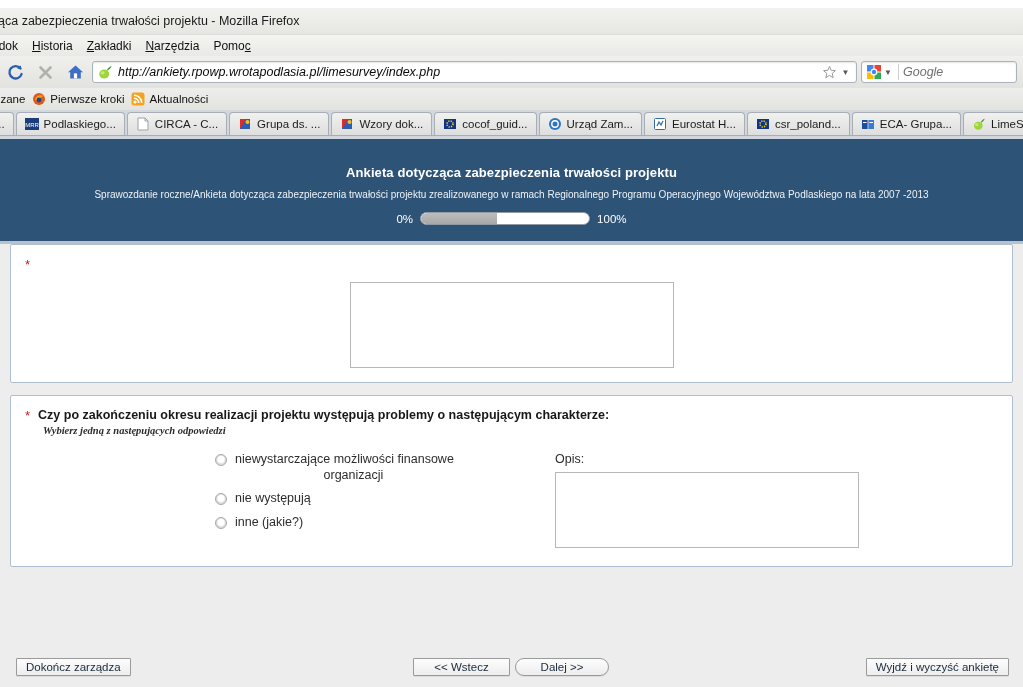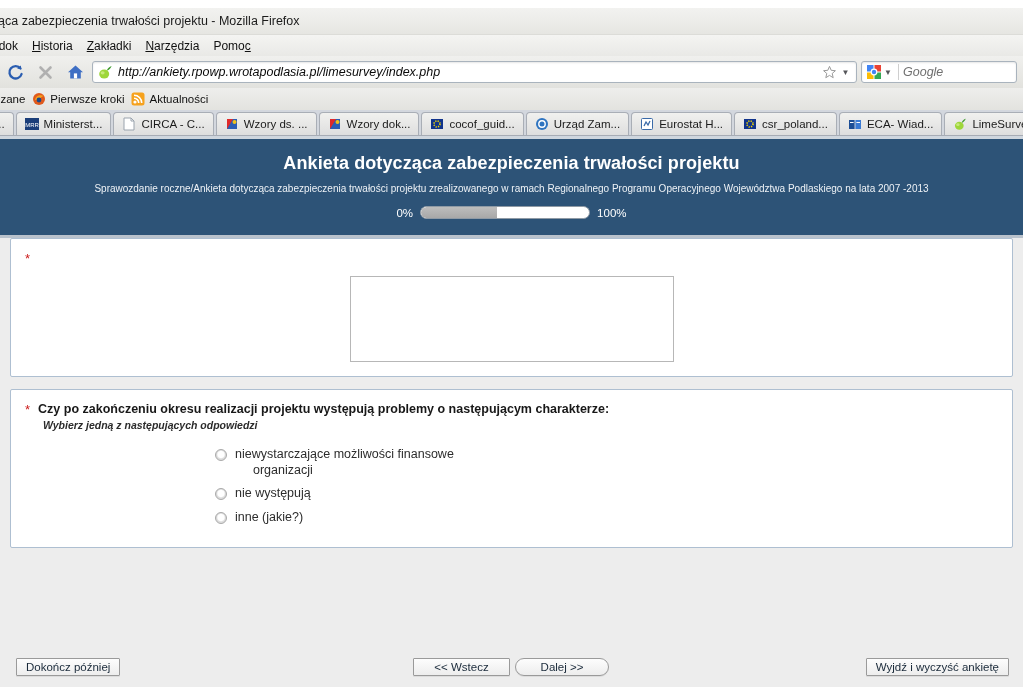--- a/index.html
+++ b/index.html
@@ -142,23 +142,23 @@
 
   .survey-header {
     background: #2d5377;
     color: #ffffff;
     padding: 14px 10px 16px 10px;
     border-top: 3px solid #cfd6de;
     border-bottom: 3px solid #b9c2cc;
     text-align: center;
   }
   .survey-title {
-    font-size: 18px;
+    font-size: 13px;
     font-weight: bold;
-    margin: 0 0 9px 0;
+    margin: 12px 0 9px 0;
     letter-spacing: .1px;
   }
   .survey-desc {
     font-size: 10px;
     margin: 0 0 12px 0;
     color: #eef2f6;
     white-space: nowrap;
   }
   .progress-wrap {
     display: flex; align-items: center; justify-content: center; gap: 7px;
@@ -199,20 +199,21 @@
     font-weight: bold;
     color: #181818;
     line-height: 1.25;
   }
   .qhelp {
     font-size: 10.5px;
     font-style: italic;
     font-weight: bold;
     color: #2b2b2b;
     margin: 1px 0 0 18px;
+    font-family: Liberation Serif, serif;
   }
 
   .answer-center { display: flex; justify-content: center; padding-top: 10px; }
   textarea.ta {
     border: 1px solid #b7b7b7;
     background: #ffffff;
     resize: none;
     font-family: "Liberation Sans", sans-serif;
     font-size: 12px;
     padding: 3px;
@@ -222,21 +223,21 @@
   .ta-opis { width: 304px; height: 76px; }
 
   .q2-body { display: flex; padding-top: 16px; }
   .radios { width: 310px; margin-left: 190px; }
   .radio-row {
     display: flex; align-items: flex-start; gap: 8px;
     margin-bottom: 8px;
     font-size: 12.5px; color: #2c2c2c;
     line-height: 1.25;
   }
-  .radio-row .lbl { padding-top: 0px; }
+  .radio-row .lbl { padding-top: 0px; text-align: center; }
   .radio-row .lbl .ind { display: block; padding-left: 18px; }
   .radio-dot {
     width: 12px; height: 12px;
     border-radius: 50%;
     border: 1px solid #a9a9a9;
     background: radial-gradient(circle at 50% 45%, #ffffff 0%, #ffffff 42%, #d9d9d9 60%, #efefef 100%);
     flex: none;
     margin-top: 2px;
   }
   .opis-col { margin-left: 30px; }
@@ -354,36 +355,36 @@
 
   <div class="tabstrip">
     <div class="tab first">
       <span>...</span>
     </div>
     <div class="tab">
       <svg class="tfav" viewBox="0 0 14 14">
         <rect x="0" y="1" width="14" height="12" fill="#1b3e7a"></rect>
         <text x="7" y="9.5" font-size="6" fill="#ffffff" text-anchor="middle" font-family="Liberation Sans">MRR</text>
       </svg>
-      <span>Ministerst...</span>
+      <span>Podlaskiego...</span>
     </div>
     <div class="tab">
       <svg class="tfav" viewBox="0 0 14 14">
         <path d="M2 1 H9 L12 4 V13 H2 Z" fill="#ffffff" stroke="#9aa3ad" stroke-width="1"></path>
         <path d="M9 1 V4 H12" fill="none" stroke="#9aa3ad" stroke-width="1"></path>
       </svg>
       <span>CIRCA - C...</span>
     </div>
     <div class="tab">
       <svg class="tfav" viewBox="0 0 14 14">
         <path d="M2 2 H12 V12 H2 Z" fill="#2b5db5"></path>
         <path d="M2 2 H8 L2 12 Z" fill="#e02a2a"></path>
         <circle cx="9.5" cy="5" r="2" fill="#f2c21a"></circle>
       </svg>
-      <span>Wzory ds. ...</span>
+      <span>Grupa ds. ...</span>
     </div>
     <div class="tab">
       <svg class="tfav" viewBox="0 0 14 14">
         <path d="M2 2 H12 V12 H2 Z" fill="#2b5db5"></path>
         <path d="M2 2 H8 L2 12 Z" fill="#e02a2a"></path>
         <circle cx="9.5" cy="5" r="2" fill="#f2c21a"></circle>
       </svg>
       <span>Wzory dok...</span>
     </div>
     <div class="tab">
@@ -414,21 +415,21 @@
       </svg>
       <span>csr_poland...</span>
     </div>
     <div class="tab">
       <svg class="tfav" viewBox="0 0 14 14">
         <rect x="1" y="3" width="5.6" height="9" fill="#1d4e96"></rect>
         <rect x="7.4" y="3" width="5.6" height="9" fill="#3a7ad4"></rect>
         <rect x="2" y="5" width="3.6" height="1" fill="#ffffff"></rect>
         <rect x="8.4" y="5" width="3.6" height="1" fill="#ffffff"></rect>
       </svg>
-      <span>ECA- Wiad...</span>
+      <span>ECA- Grupa...</span>
     </div>
     <div class="tab">
       <svg class="tfav" viewBox="0 0 16 16">
         <ellipse cx="7.2" cy="10" rx="5" ry="4.6" fill="#9ed63a"></ellipse>
         <ellipse cx="5.6" cy="8.8" rx="2" ry="1.6" fill="#c7ea7c"></ellipse>
         <path d="M10 6 C11.4 3.4 13.2 2.3 14.6 2 C13.8 4 12.4 5.6 10.6 6.6 Z" fill="#3f9b2e"></path>
       </svg>
       <span>LimeSurvey</span>
     </div>
 
@@ -478,22 +479,26 @@
         <div class="radio-row">
           <span class="radio-dot"></span>
           <span class="lbl">nie występują</span>
         </div>
         <div class="radio-row">
           <span class="radio-dot"></span>
           <span class="lbl">inne (jakie?)</span>
         </div>
       </div>
 
+      <div class="opis-col">
+        <div class="opis-label">Opis:</div>
+        <textarea class="ta ta-opis" value="" style=""></textarea>
+      </div>
     </div>
   </div>
 
   <div class="navrow">
-    <button class="btn btn-left">Dokończ później</button>
+    <button class="btn btn-left">Dokończ zarządza</button>
     <button class="btn btn-back">&lt;&lt; Wstecz</button>
     <button class="btn btn-next">Dalej &gt;&gt;</button>
     <button class="btn btn-right">Wyjdź i wyczyść ankietę</button>
   </div>
 </div>
 
 </body></html>

